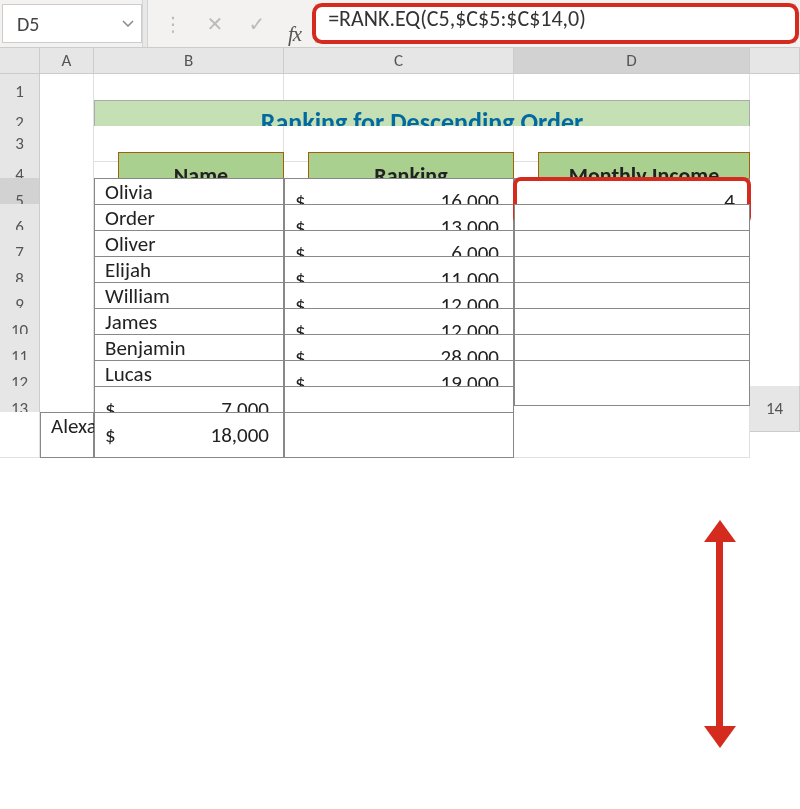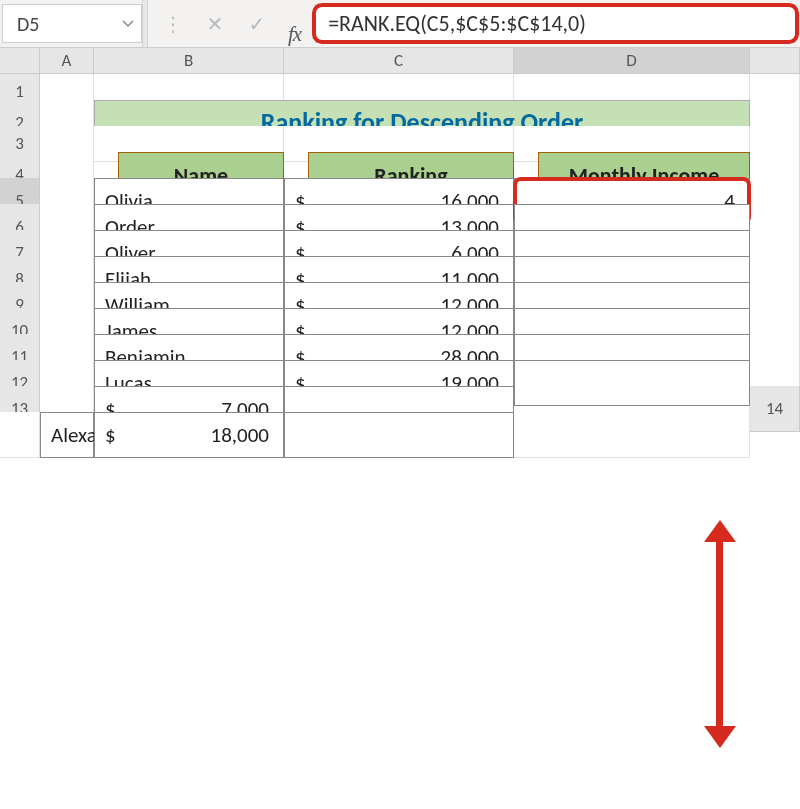--- a/index.html
+++ b/index.html
@@ -57,21 +57,20 @@
     background: #f3f2f1;
   }
   .fb-controls .ico { width:22px; height:22px; display:flex; align-items:center; justify-content:center; color:#bbb; font-size:20px; }
   .fx { font-style: italic; font-family: 'Times New Roman', serif; font-size:21px; color:#555; letter-spacing:-1px;margin-top:22px; }
   .formula-input {
     flex: 1;
     background: #fff;
     border: 1px solid #ccc;
     margin: 4px 4px 4px 0;
     display: flex;
-    align-items: center;
     padding: 0 12px;
     font-size: 22px;
     color: #333;
     position: relative;
   }
   .formula-highlight {
     position: absolute;
     top: -2px;
     left: -4px;
     right: -4px;
@@ -123,21 +122,21 @@
 
   
   .thdr {
     background:#a9d08e;
     border:1px solid #a16207;
     display:flex; align-items:center; justify-content:center;
     font-weight:bold; font-size:22px; color:#222;margin-left:24px;
   }
 
   
-  .tname { border:1px solid #888; background:#fff; display:flex; align-items:center; padding:0 10px; font-size:21px; color:#222; }
+  .tname { border:1px solid #888; background:#fff; display:flex; align-items:flex-start; padding:0 10px; font-size:21px; color:#222; }
   .tinc  { border:1px solid #888; background:#fff; display:flex; align-items:center; padding:0 14px 0 10px; font-size:21px; color:#222; }
   .tinc .cur { margin-right:auto; }
   .trank { border:1px solid #888; background:#fff; display:flex; align-items:center; justify-content:flex-end; padding:0 14px; font-size:21px; color:#222; position:relative; }
 
   .rank-highlight {
     position:absolute; top:-2px; left:-2px; right:-2px; bottom:-2px;
     border:4px solid #d52b1e; border-radius:8px; pointer-events:none;
   }
 
   

